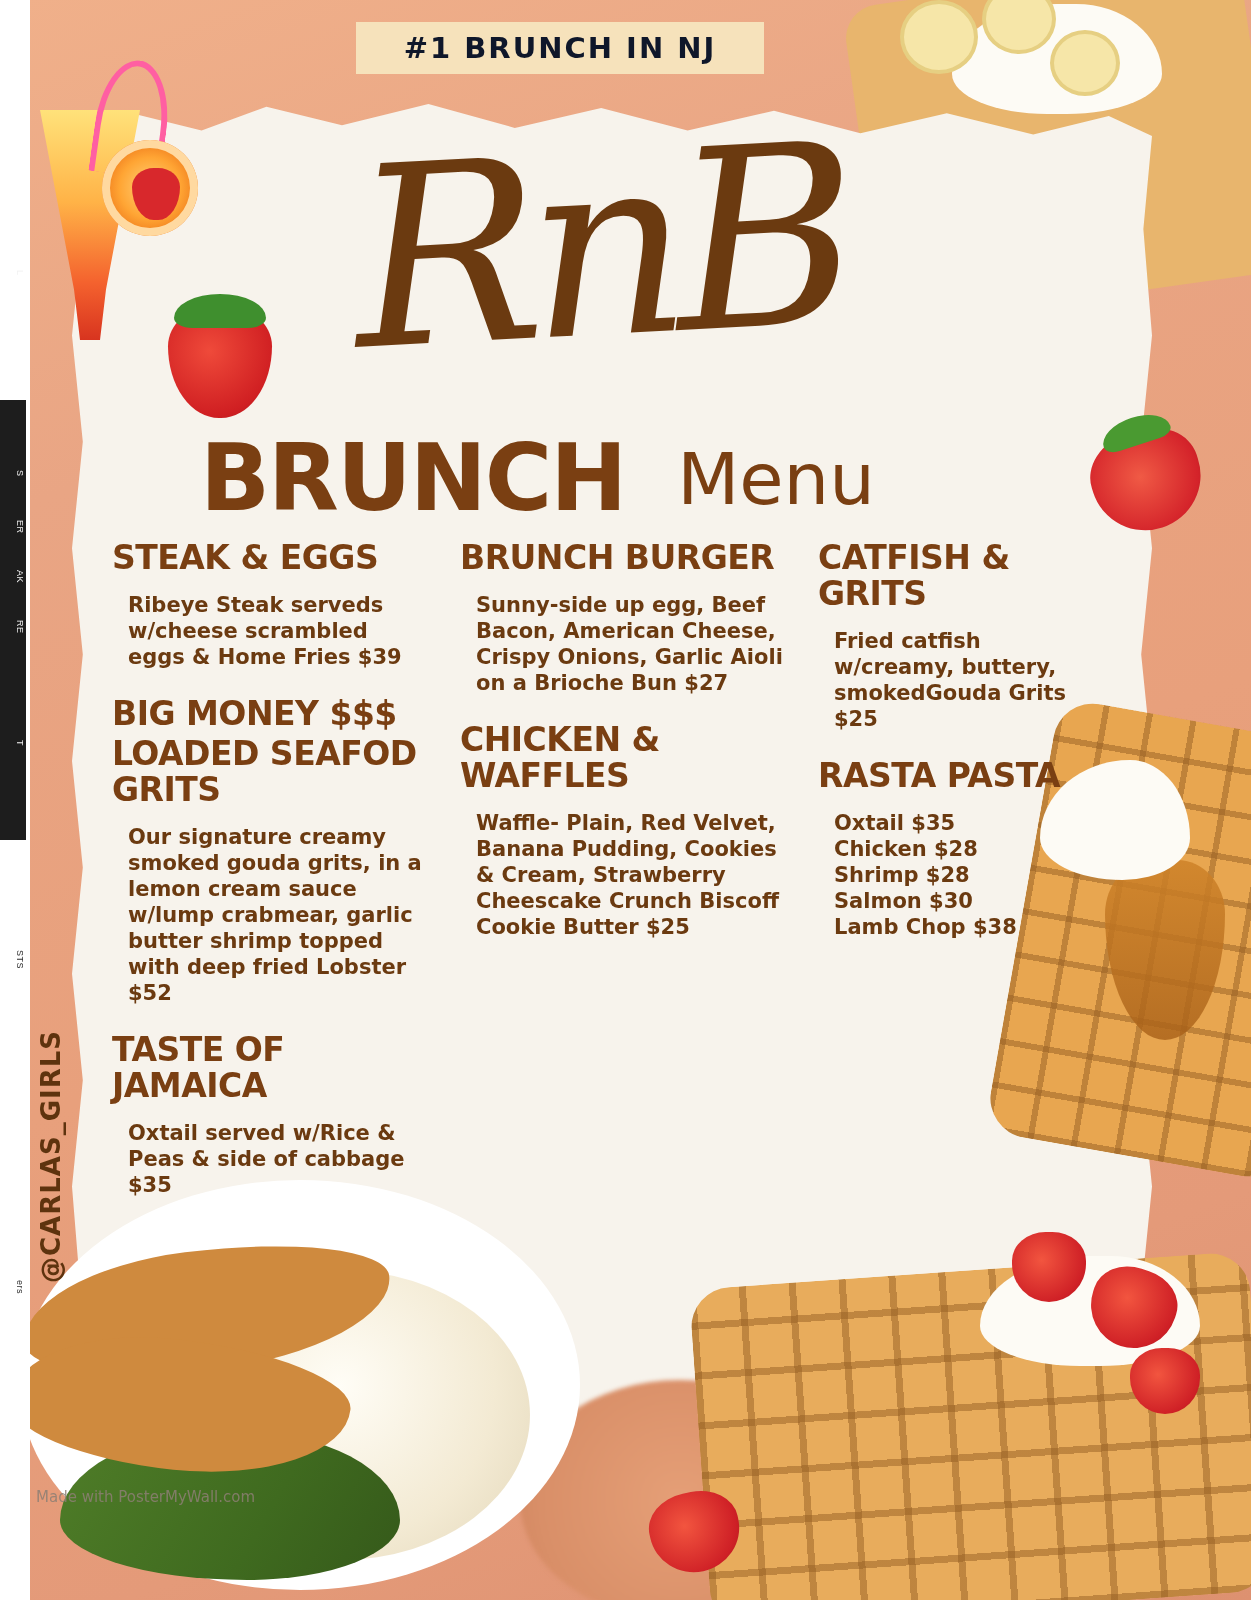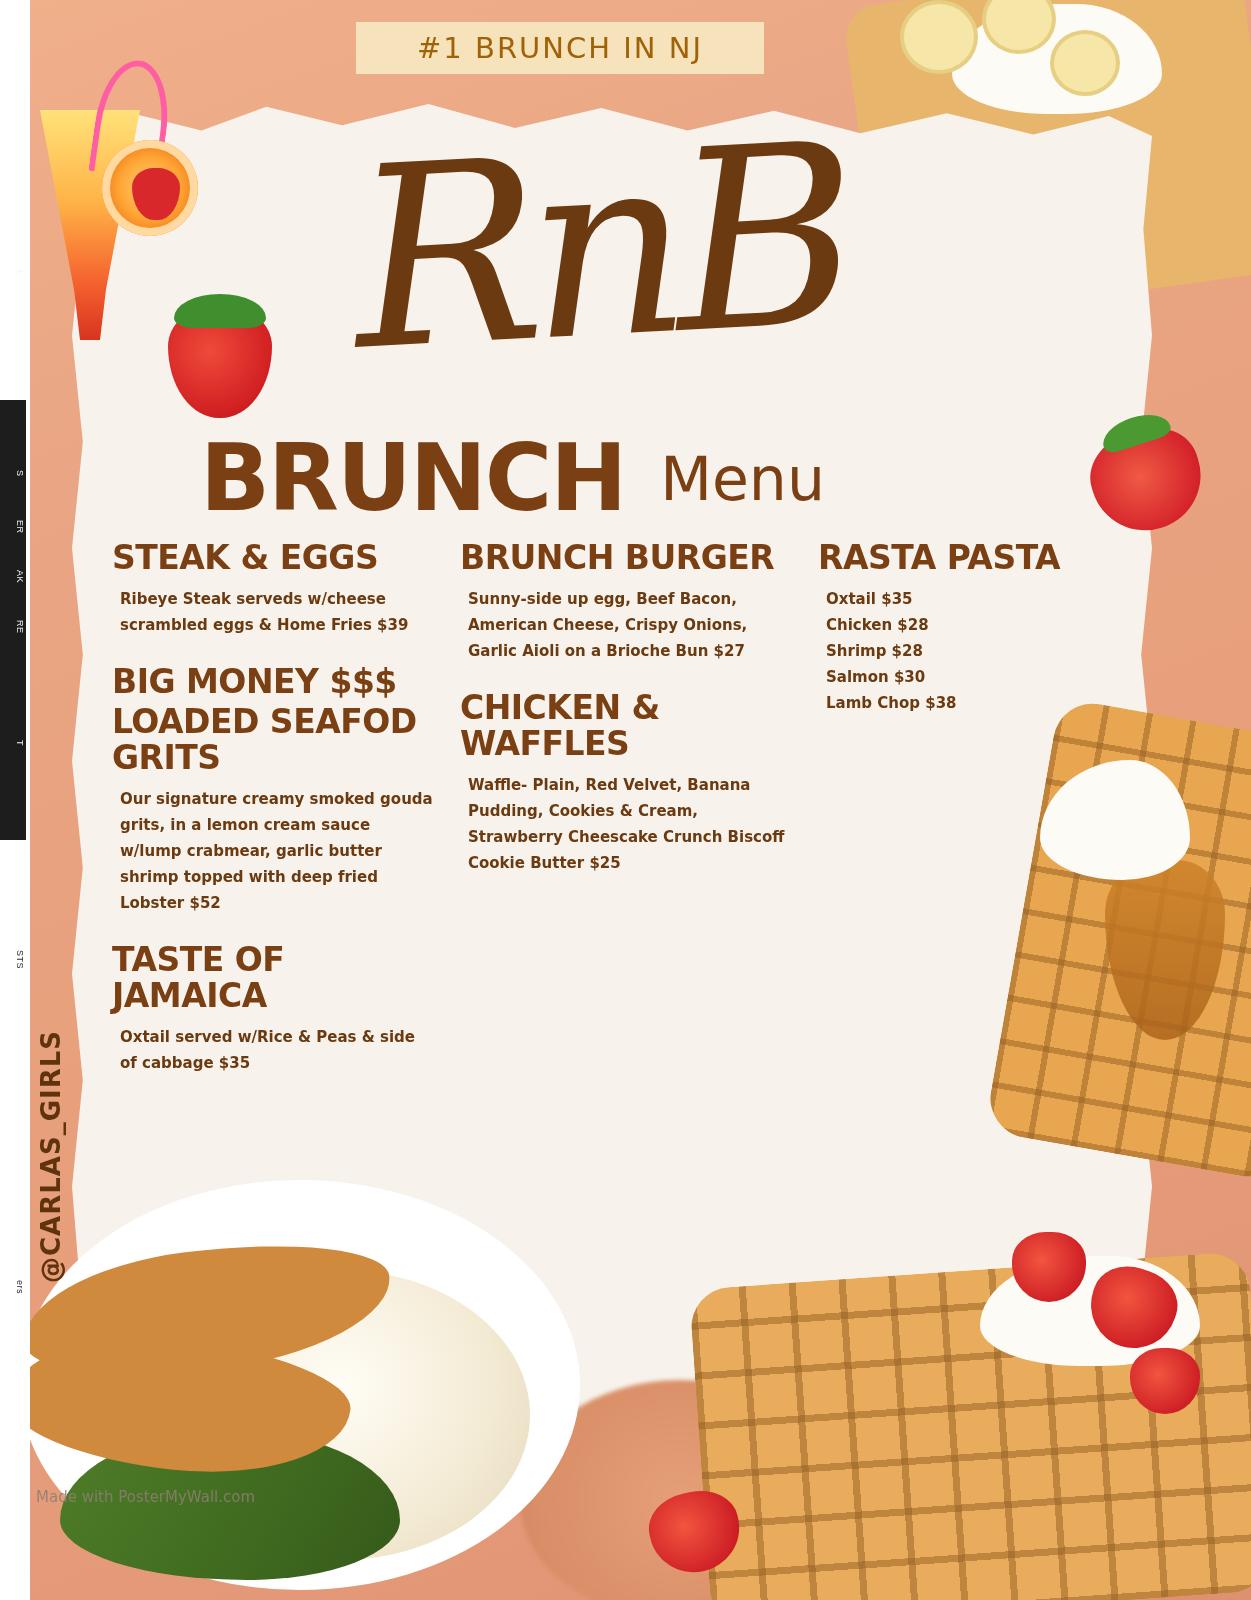--- a/index.html
+++ b/index.html
@@ -72,24 +72,24 @@
     top: 22px;
     width: 408px;
     height: 52px;
     background: #f6e2bb;
     display: flex;
     align-items: center;
     justify-content: center;
   }
   .banner span {
     font-family: "DejaVu Sans", sans-serif;
-    font-weight: normal;
+    font-weight: bold;
     font-size: 29px;
     letter-spacing: 2px;
-    color: #a16207;
+    color: #0f172a;
   }
 
   
   .script-logo {
     position: absolute;
     left: 290px;
     top: 98px;
     width: 620px;
     height: 330px;
     font-family: "DejaVu Serif", serif;
@@ -116,24 +116,24 @@
   .title-brunch {
     font-family: "DejaVu Sans", sans-serif;
     font-weight: bold;
     font-size: 92px;
     letter-spacing: -2px;
     color: #7a3f12;
     line-height: 92px;
   }
   .title-menu {
     font-family: "DejaVu Sans", sans-serif;
-    font-size: 60px;
+    font-size: 72px;
     color: #7a3f12;
     line-height: 92px;
-    margin-left: 0;
+    margin-left: 17px;
   }
 
   
   .columns {
     position: absolute;
     left: 112px;
     top: 540px;
     width: 1010px;
     display: flex;
     gap: 18px;
@@ -147,24 +147,24 @@
     margin: 0 0 10px 0;
     font-family: "DejaVu Sans", sans-serif;
     font-weight: bold;
     font-size: 33px;
     letter-spacing: -0.5px;
     color: #7a3f12;
     line-height: 36px;
   }
   .item h3.two-line { margin-bottom: 4px; }
   .item p {
-    margin: 8px;
+    margin: 16px;
     font-family: "DejaVu Sans", sans-serif;
     font-weight: bold;
-    font-size: 15px;
+    font-size: 21px;
     line-height: 26px;
     color: #6b3a10;
   }
   .indent { padding-left: 42px; }
 
   
   .handle {
     position: absolute;
     left: 36px;
     top: 1030px;
@@ -419,20 +419,24 @@
         <p>Sunny-side up egg, Beef Bacon, American Cheese, Crispy Onions, Garlic Aioli on a Brioche Bun $27</p>
       </div>
       <div class="item">
         <h3>CHICKEN &amp; WAFFLES</h3>
         <p>Waffle- Plain, Red Velvet, Banana Pudding, Cookies &amp; Cream, Strawberry Cheescake Crunch Biscoff Cookie Butter $25</p>
       </div>
     </div>
 
     <div class="col c3">
       <div class="item">
+        <h3>CATFISH &amp; GRITS</h3>
+        <p>Fried catfish w/creamy, buttery, smokedGouda Grits $25</p>
+      </div>
+      <div class="item">
         <h3>RASTA PASTA</h3>
         <p style="white-space:pre-line">Oxtail $35
 Chicken $28
 Shrimp $28
 Salmon $30
 Lamb Chop $38</p>
       </div>
     </div>
 
   </div>

